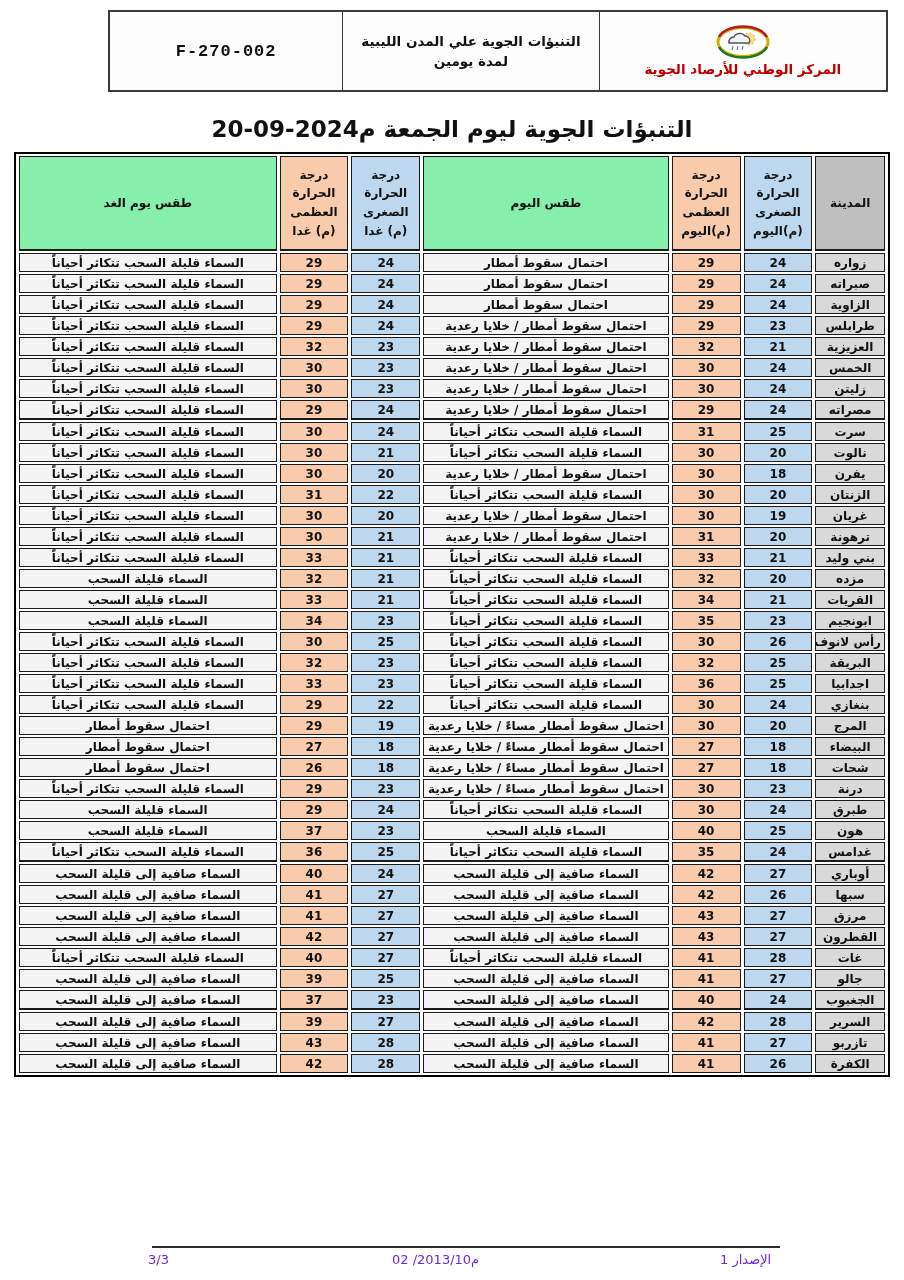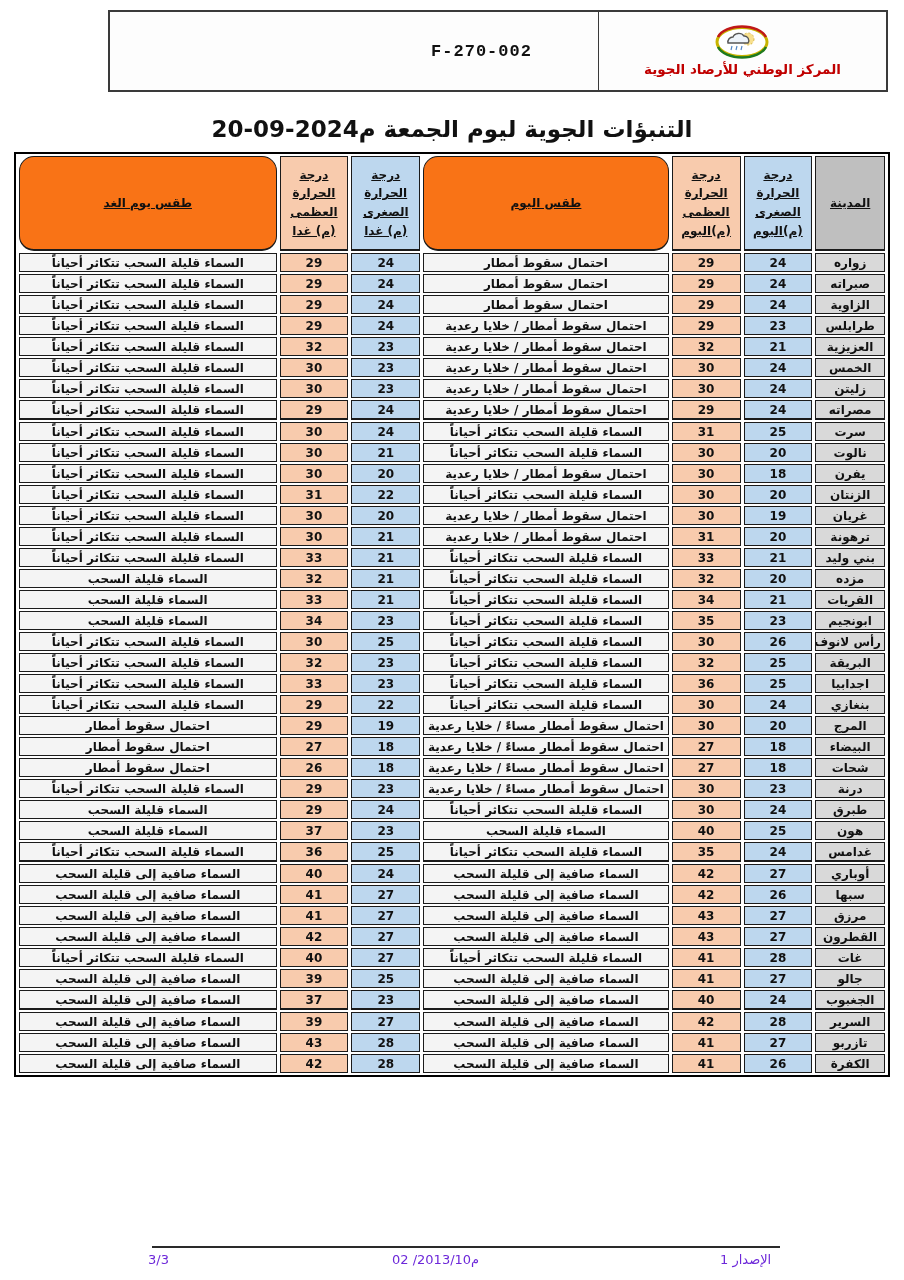--- a/index.html
+++ b/index.html
@@ -59,37 +59,36 @@
     overflow: hidden;
     white-space: nowrap;
   }
   table.forecast th {
     height: 88px;
     font-size: 12px;
     line-height: 1.55;
     white-space: normal;
     padding: 2px 4px;
     border-bottom-width: 2px;
-    text-decoration: underline;
   }
   table.forecast td {
     height: 17px;
     font-size: 12px;
     padding: 0 3px;
   }
   col.w-city { width: 8.2%; }
   col.w-temp { width: 8.1%; }
   col.w-wx-today { width: 28.9%; }
   col.w-wx-tm { width: 30.3%; }
 
   .c-city-h { background: #bfbfbf; }
   .c-city-d { background: #d9d9d9; }
   .c-min    { background: #bdd7ee; }
   .c-max    { background: #f8cbad; }
-  .c-wx-h   { background: #f97316; border-radius: 15px; }
+  .c-wx-h   { background: #86efac; }
   .c-wx-d   { background: #f4f4f4; }
   tr.group-end td { border-bottom-width: 2.5px; }
 
   
   .footer-rule {
     position: absolute; left: 152px; top: 1246px; width: 628px;
     border-top: 2px solid #2a2a2a;
   }
   .footer-text { position: absolute; top: 1252px; font-size: 13px; color: #6d28d9; }
   .ft-edition { left: 720px; direction: rtl; font-weight: 500; }
@@ -111,20 +110,23 @@
         <path d="M 4 12 A 25 14.5 0 0 1 52 12" fill="none" stroke="#c01818" stroke-width="2.5"></path>
         <circle cx="34" cy="14" r="6" fill="#f8e08e" stroke="#d8b84a" stroke-width="1" stroke-dasharray="2 2"></circle>
         <path d="M14 18 a5 5 0 0 1 5-6 a6 5 0 0 1 11-1 a4.5 4.5 0 0 1 4 7 z" fill="#eef4fb" stroke="#555" stroke-width="1.4"></path>
         <g stroke="#4f86c6" stroke-width="1.2">
           <line x1="18" y1="21" x2="17" y2="25"></line>
           <line x1="23" y1="21" x2="22" y2="25"></line>
           <line x1="28" y1="21" x2="27" y2="25"></line>
         </g>
       </svg>
       <div class="org-name">المركز الوطني للأرصاد الجوية</div>
+    </div>
+    <div class="form-cell cell-subj">
+      <div class="subject">التنبؤات الجوية علي المدن الليبية لمدة يومين</div>
     </div>
     <div class="form-cell cell-code">
       <div class="form-code">F-270-002</div>
     </div>
   </div>
 
   <div class="doc-title">
     <span>التنبؤات الجوية ليوم الجمعة</span>
     <span> </span>
     <span dir="ltr">م2024-09-20</span>

